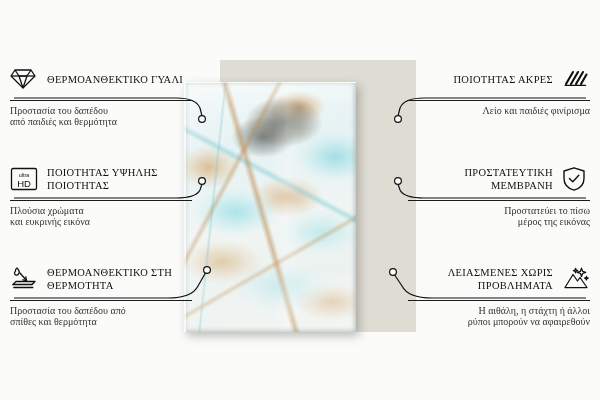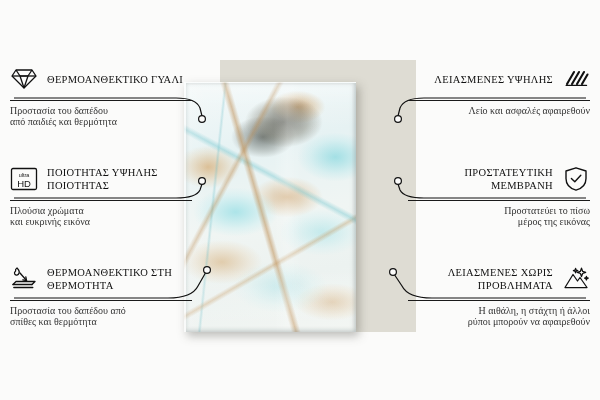--- a/index.html
+++ b/index.html
@@ -129,21 +129,20 @@
     font-size: 10px;
     line-height: 11px;
     color: #333333;
   }
   .icon-box {
     flex: 0 0 auto;
     width: 28px;
     height: 28px;
     display: flex;
     align-items: center;
-    justify-content: center;
     color: #111111;
   }
   .icon-box svg { display: block; }
 </style>
 </head>
 <body>
 
 <div id="stage">
 
   <div id="center-stack">
@@ -227,35 +226,35 @@
         </svg>
       </span>
       <span class="feat-title">ΘΕΡΜΟΑΝΘΕΚΤΙΚΟ ΣΤΗ ΘΕΡΜΟΤΗΤΑ</span>
     </div>
     <div class="feat-rule"></div>
     <div class="feat-desc">Προστασία του δαπέδου από<br>σπίθες και θερμότητα</div>
   </div>
 
   <div class="feature right" style="top:62px;">
     <div class="feat-head">
-      <span class="feat-title">ΛΕΙΑΣΜΕΝΕΣ ΥΨΗΛΗΣ</span>
+      <span class="feat-title">ΠΟΙΟΤΗΤΑΣ ΑΚΡΕΣ</span>
       <span class="icon-box">
         <svg width="26" height="24" viewBox="0 0 26 24">
           <g stroke="#111" stroke-width="2.1" stroke-linecap="round">
             <path d="M4 17 L11 5"></path>
             <path d="M9 17 L16 5"></path>
             <path d="M14 17 L21 5"></path>
             <path d="M19 17 L24.5 7.5"></path>
           </g>
           <path d="M3.2 18.4 L23.5 18.4" stroke="#111" stroke-width="1.4" stroke-linecap="round"></path>
         </svg>
       </span>
     </div>
     <div class="feat-rule"></div>
-    <div class="feat-desc">Λείο και ασφαλές αφαιρεθούν</div>
+    <div class="feat-desc">Λείο και παιδιές φινίρισμα</div>
   </div>
 
   <div class="feature right" style="top:162px;">
     <div class="feat-head">
       <span class="feat-title">ΠΡΟΣΤΑΤΕΥΤΙΚΗ ΜΕΜΒΡΑΝΗ</span>
       <span class="icon-box">
         <svg width="24" height="26" viewBox="0 0 24 26" fill="none" stroke="#111" stroke-width="1.4" stroke-linecap="round" stroke-linejoin="round">
           <path d="M12 1.8 L22 5 V12.5 C22 18.6 17.6 22.6 12 24.2 C6.4 22.6 2 18.6 2 12.5 V5 Z"></path>
           <path d="M7.4 12.4 L10.8 15.8 L16.8 9.3"></path>
         </svg>

